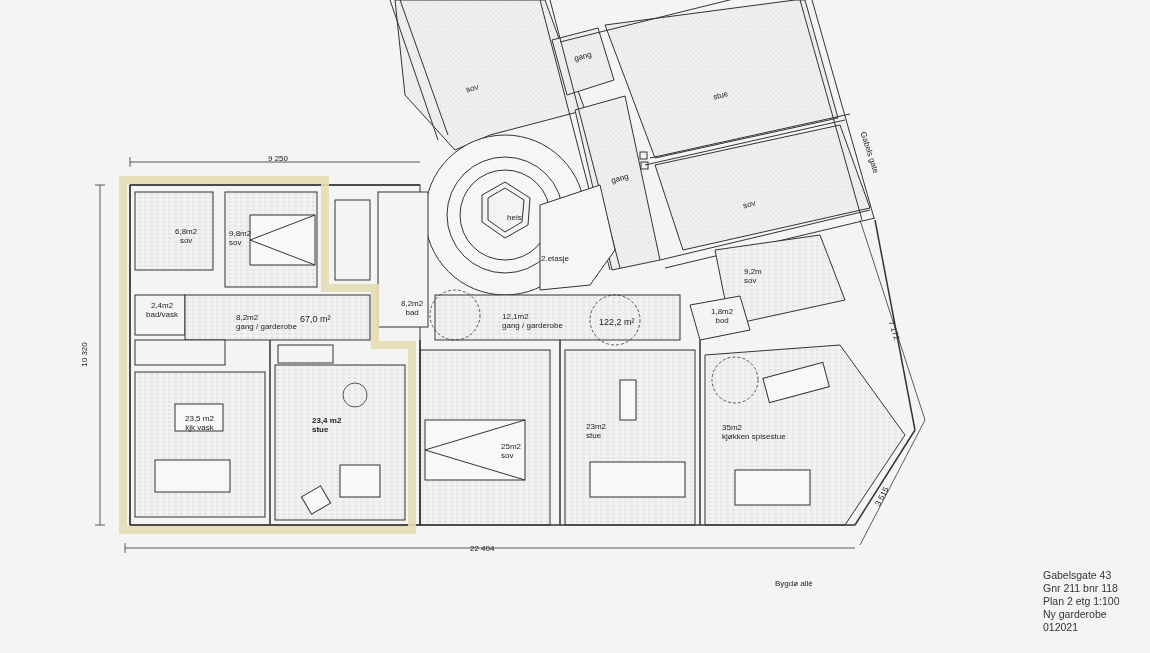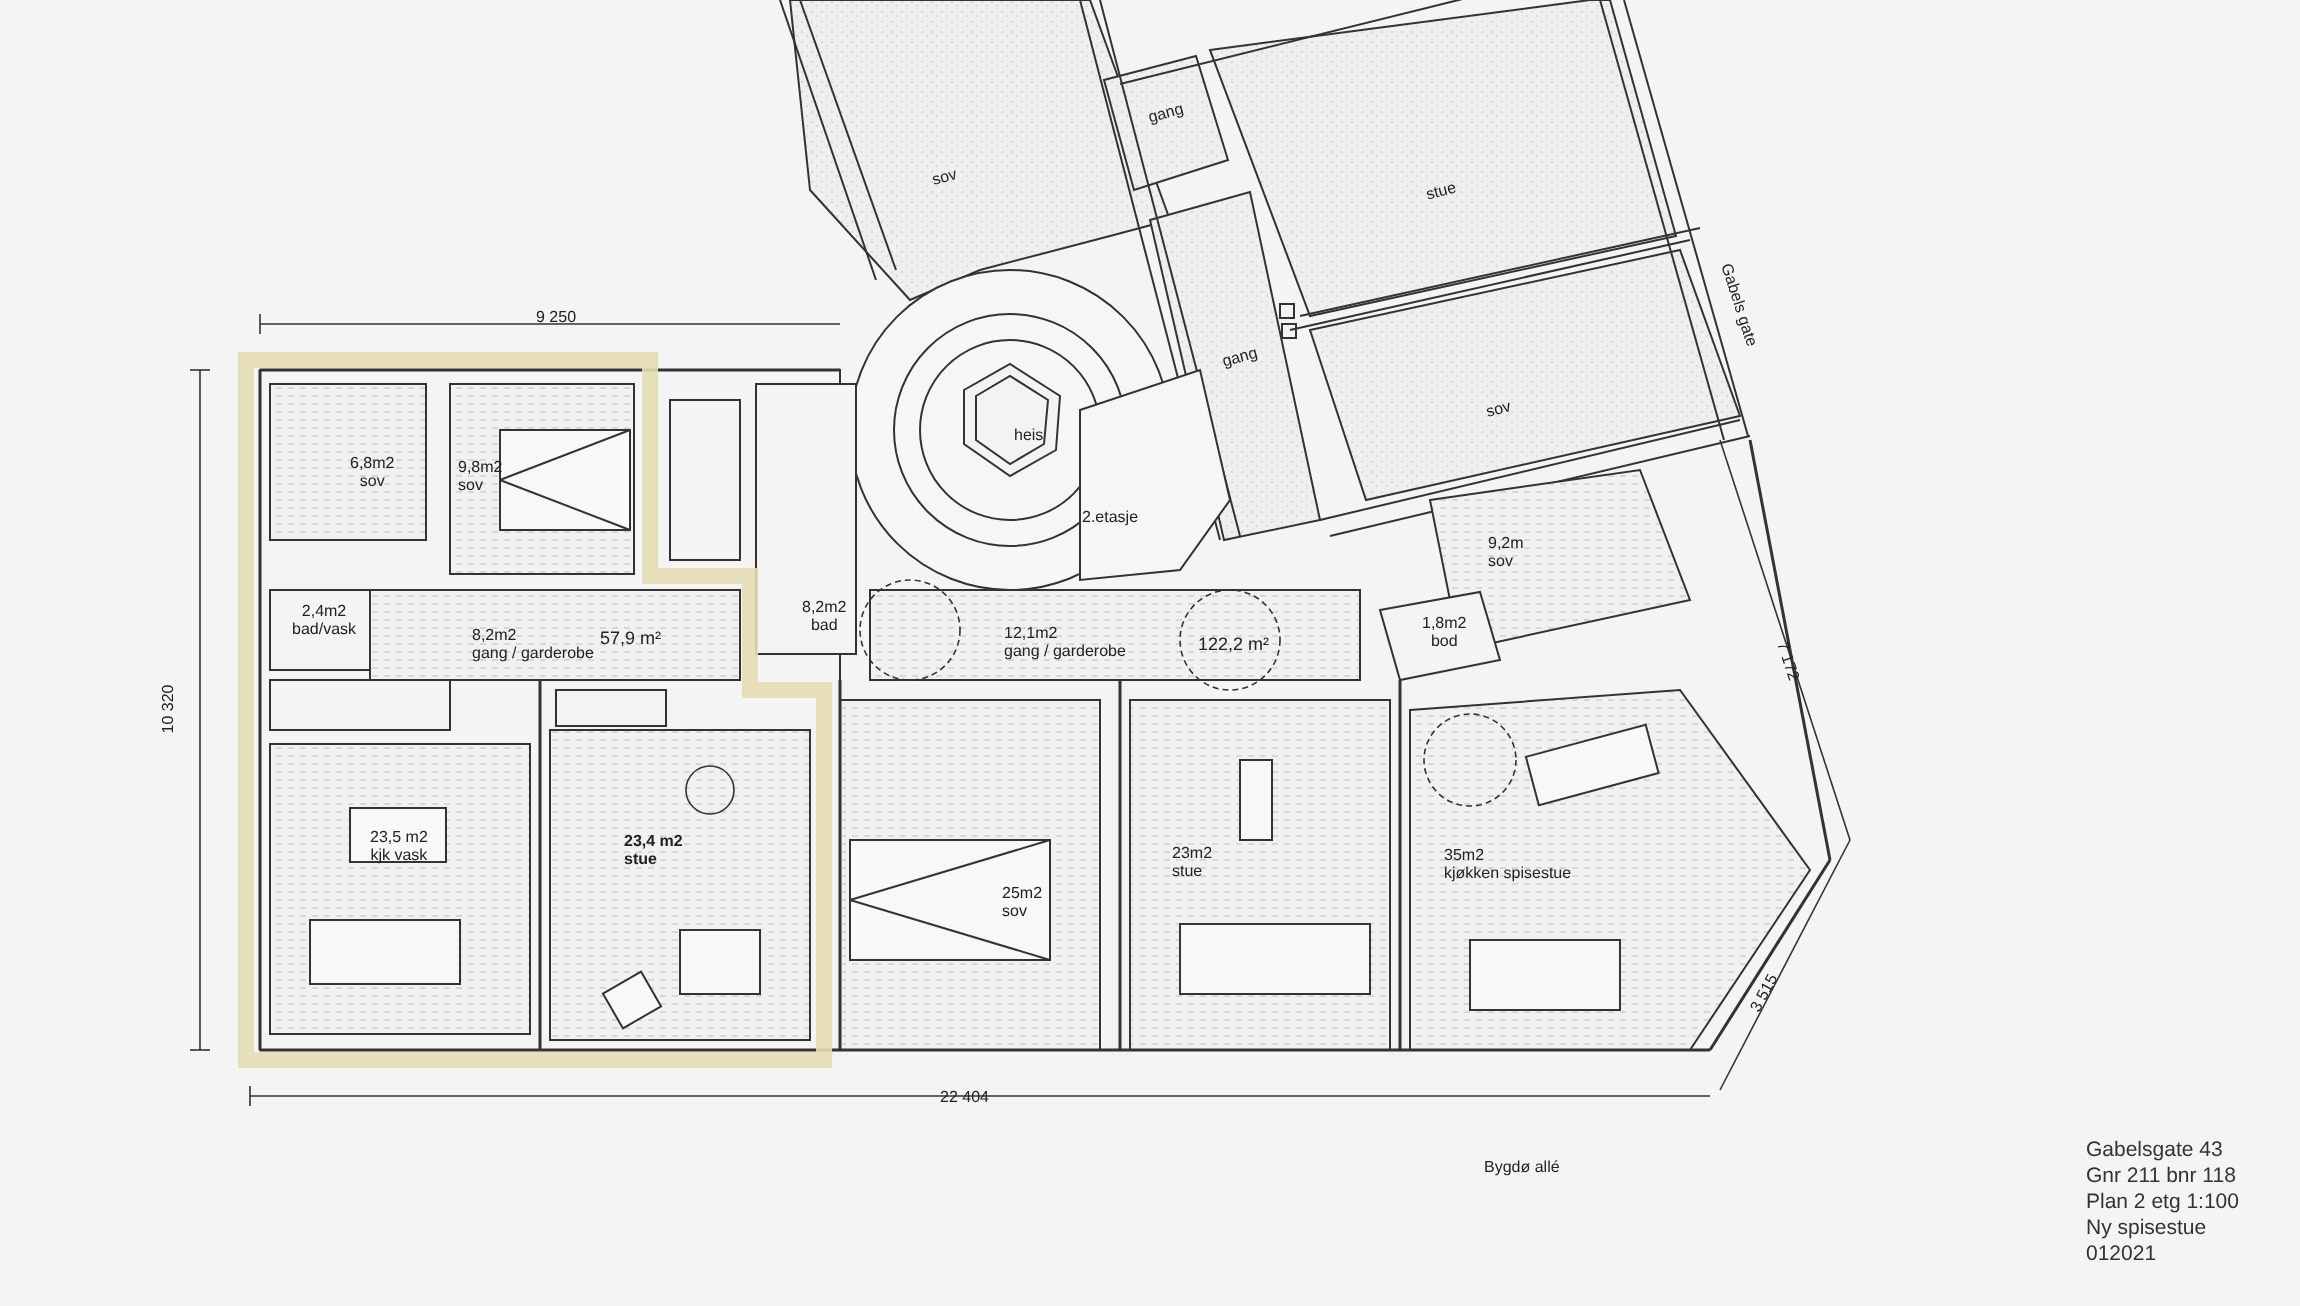--- a/index.html
+++ b/index.html
@@ -152,21 +152,21 @@
   <div>sov</div>
 </div>
 <div class="lbl c" style="left:146px;top:301px;">
   <div>2,4m2</div>
   <div>bad/vask</div>
 </div>
 <div class="lbl" style="left:236px;top:313px;">
   <div>8,2m2</div>
   <div>gang / garderobe</div>
 </div>
-<div class="lbl" style="left:300px;top:315px;font-size:9px;">57,9 m²</div>
+<div class="lbl" style="left:300px;top:315px;font-size:9px;">67,0 m²</div>
 <div class="lbl c" style="left:401px;top:299px;">
   <div>8,2m2</div>
   <div>bad</div>
 </div>
 <div class="lbl" style="left:502px;top:312px;">
   <div>12,1m2</div>
   <div>gang / garderobe</div>
 </div>
 <div class="lbl" style="left:599px;top:318px;font-size:9px;">122,2 m²</div>
 <div class="lbl c" style="left:185px;top:414px;">
@@ -206,21 +206,21 @@
 <div class="lbl" style="left:507px;top:213px;">heis</div>
 <div class="lbl" style="left:541px;top:254px;">2.etasje</div>
 
 <div class="dim" style="left:268px;top:154px;">9 250</div>
 <div class="dim" style="left:72px;top:350px;transform:rotate(-90deg);">10 320</div>
 <div class="dim" style="left:470px;top:544px;">22 404</div>
 <div class="dim" style="left:884px;top:326px;transform:rotate(72deg);">7 172</div>
 <div class="dim" style="left:872px;top:492px;transform:rotate(-62deg);">3 515</div>
 
 <div class="dim" style="left:848px;top:148px;transform:rotate(72deg);font-size:8px;">Gabels gate</div>
-<div class="dim" style="left:742px;top:579px;">Bygdø allé</div>
+<div class="dim" style="left:775px;top:579px;">Bygdø allé</div>
 
 <div class="titleblock">
   <div>Gabelsgate 43</div>
   <div>Gnr 211 bnr 118</div>
   <div>Plan 2 etg 1:100</div>
-  <div>Ny spisestue</div>
+  <div>Ny garderobe</div>
   <div>012021</div>
 </div>
 
 </body></html>

